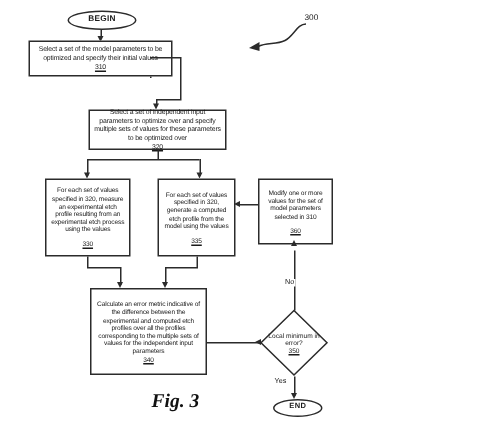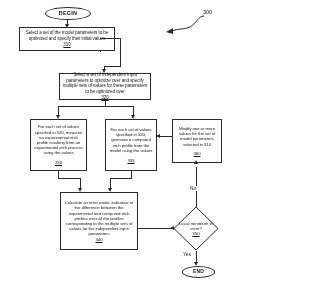--- a/index.html
+++ b/index.html
@@ -203,14 +203,15 @@
   <div class="edge-label" style="left:189px; top:186px; font-size:4.8px;">No</div>
 
   <div class="edge edge-v" style="left:196px; top:251px; height:13px;"></div>
   <div class="arrow-down" style="left:194px; top:262px;"></div>
   <div class="edge-label" style="left:182px; top:252px; font-size:4.8px;">Yes</div>
 
   <div class="node terminator" style="left:182px; top:266px; width:33px; height:12px; font-size:5px;">
     <span class="txt">END</span>
   </div>
 
+  <div class="fig-caption" style="left:101px; top:259px; font-size:13px;">Fig. 3</div>
 
 </div>
 
 </body></html>

